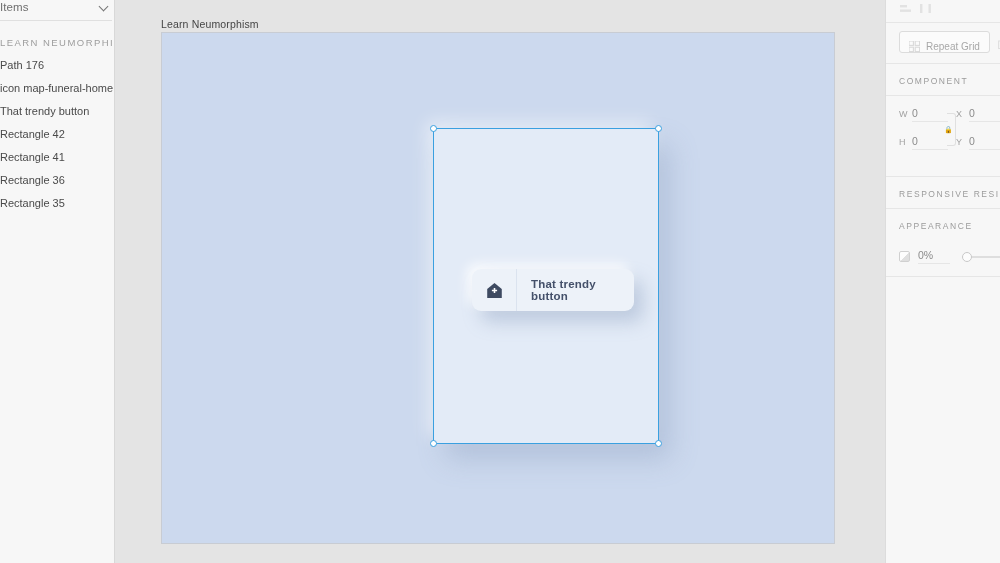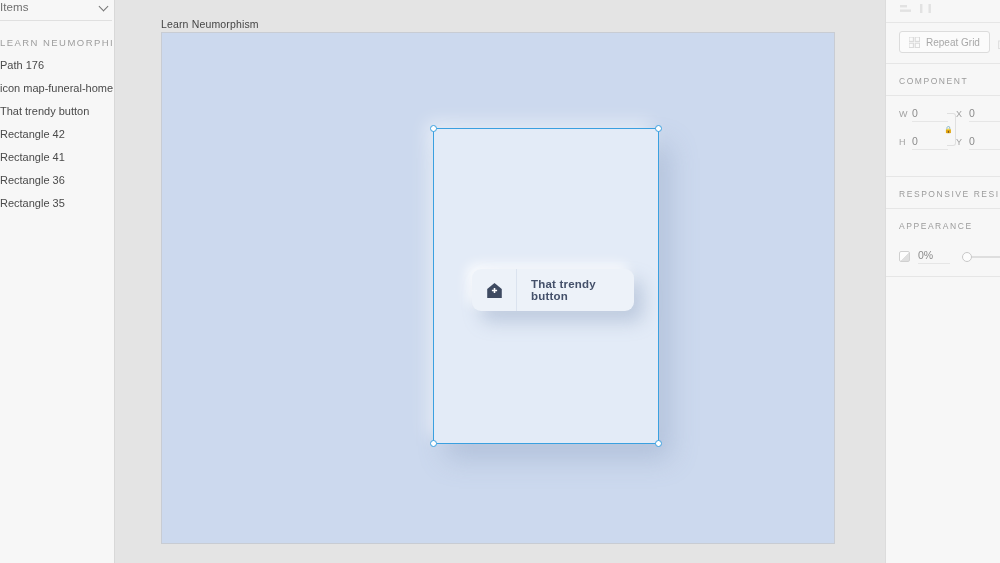--- a/index.html
+++ b/index.html
@@ -103,21 +103,21 @@
   }
   .toprow {
     display:flex; align-items:center; gap:7px;
     padding:6px 0 9px 13px; height:30px; overflow:hidden;
   }
   .ghost-icon { width:13px; height:11px; opacity:.45; }
   .repeat-row {
     display:flex; align-items:center; gap:8px; padding:8px 0 10px 13px;
   }
   .repeat-btn {
-    display:flex; align-items:center; gap:6px; height:22px; padding:0 9px;
+    display:flex; align-items:flex-end; gap:6px; height:22px; padding:0 9px;
     border:1px solid #dcdcdc; border-radius:3px; background:#fbfbfb;
     font-size:10px; color:#a8a8a8; white-space:nowrap;
   }
   .grid4 { width:11px; height:11px; opacity:.5; }
 
   .xy-grid {
     position:relative; padding:11px 0 13px 13px;
   }
   .xy-line { display:flex; align-items:center; margin-bottom:13px; }
   .xy-line:last-child { margin-bottom:2px; }

